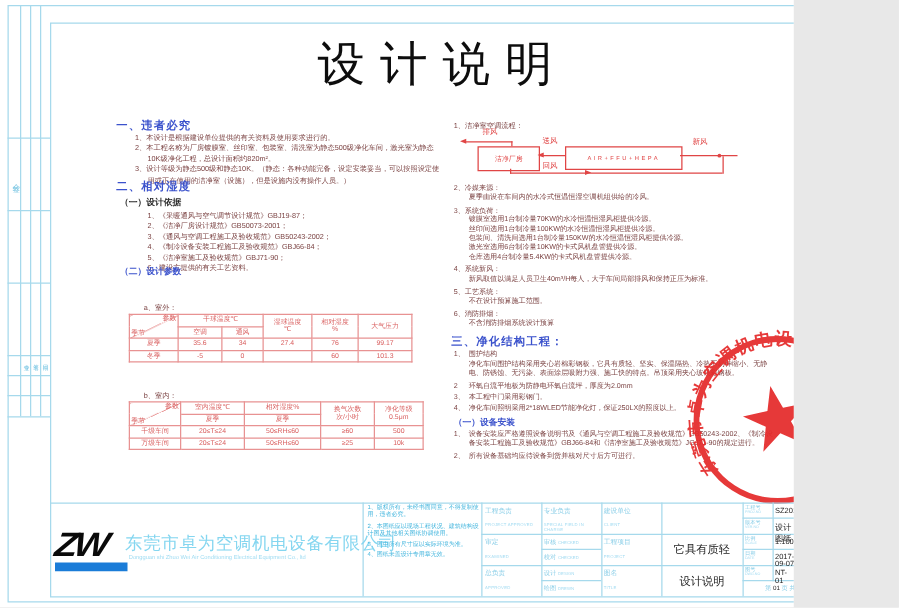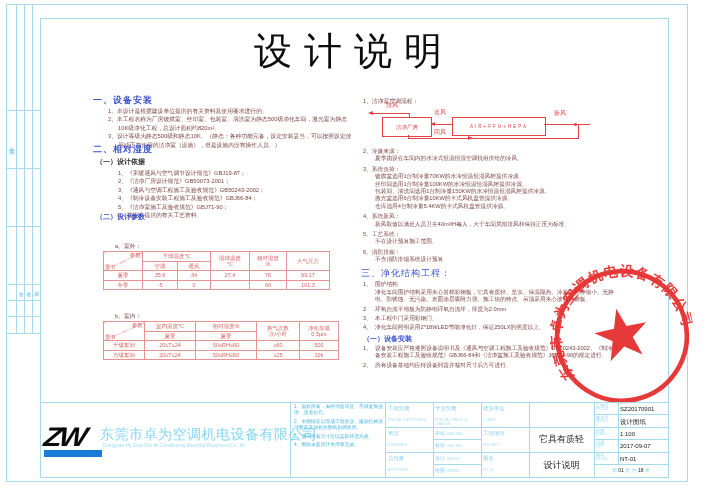--- a/index.html
+++ b/index.html
@@ -1,17 +1,17 @@
 <!DOCTYPE html>
 <html><head>
 <meta charset="utf-8">
 <style>
   html,body{margin:0;padding:0;background:#e8e8e8;}
   .sheet{
-    position:relative;width:719px;height:486px;background:#ffffff;overflow:hidden;
+    position:relative;width:635px;height:486px;background:#ffffff;overflow:hidden;
     font-family:"Liberation Sans","DejaVu Sans",sans-serif;color:#222;
   }
   
   .outer-border{position:absolute;left:6px;top:4px;width:680px;height:476px;border:1px solid #a6d9ec;}
   .inner-frame{position:absolute;left:40px;top:18px;width:627px;height:458px;border:1px solid #a6d9ec;}
   .hl,.vl{position:absolute;background:#a6d9ec;}
   .hl{height:1px;}
   .vl{width:1px;}
   
   .strip-label{position:absolute;writing-mode:vertical-rl;font-size:6px;color:#7fc8e4;letter-spacing:2px;}
@@ -33,21 +33,21 @@
   .ptable .pre{white-space:pre-line;}
   .diag{position:relative;width:34px;background:
     linear-gradient(to bottom right,transparent 49.2%,#e89292 49.2%,#e89292 51%,transparent 51%);}
   .diag .dt{position:absolute;top:0;right:1px;}
   .diag .db{position:absolute;bottom:0;left:1px;}
   
   .rflow{position:absolute;left:363px;top:148px;width:258px;font-size:5.7px;line-height:1.3;color:#7c4444;}
   .rnote{margin-bottom:3px;}
   .rnote-head{}
   .rnote-lines{padding-left:12px;white-space:pre-line;}
-  .rflow .h3{font-size:9px;font-weight:normal;color:#3b52cc;letter-spacing:1px;margin:4px 0 2px -2px;}
+  .rflow .h3{font-size:9px;font-weight:bold;color:#3b52cc;letter-spacing:1px;margin:4px 0 2px -2px;}
   .rflow .sub{font-size:7px;font-weight:bold;color:#3b52cc;margin:2px 0 2px 0;}
   .numitem{display:flex;margin-bottom:2px;}
   .numitem .n{width:12px;flex:none;}
   .numitem .t{white-space:pre-line;}
   
   .fdiag{position:absolute;left:368px;top:104px;width:230px;height:42px;color:#e04545;font-size:6px;}
   .fdiag .lbl{position:absolute;}
   .fdiag .ln{position:absolute;background:#e04545;}
   .fdiag .box{position:absolute;border:1px solid #e04545;display:flex;align-items:center;justify-content:center;}
   .arrow-l{position:absolute;width:0;height:0;border-top:2.5px solid transparent;border-bottom:2.5px solid transparent;border-right:5px solid #e04545;}
@@ -98,21 +98,21 @@
   <div class="strip-label" style="left:7px;top:142px;">会签</div>
   <div class="strip-mini">
 
   <span>专业</span>
       <span>签名</span>
       <span>日期</span>
     </div>
 
   <div class="page-title">设计说明</div>
 
-  <div class="h-blue" style="left:93px;top:94px;">一、设备安装</div>
+  <div class="h-blue" style="left:93px;top:94px;">一、违者必究</div>
   <div class="body-list" style="left:108px;top:107px;width:247px;">
 
   <div class="li">1、本设计是根据建设单位提供的有关资料及使用要求进行的。</div>
       <div class="li">2、本工程名称为厂房镀膜室、丝印室、包装室、清洗室为静态500级净化车间，激光室为静态10K级净化工程，总设计面积约820m²。</div>
       <div class="li">3、设计等级为静态500级和静态10K。（静态：各种功能完备，设定安装妥当，可以按照设定使用或正在使用的洁净室（设施），但是设施内没有操作人员。）</div>
     </div>
 
   <div class="h-blue" style="left:93px;top:143px;">二、相对湿度</div>
   <div class="sub-black" style="left:96px;top:157px;">（一）设计依据</div>
   <div class="body-list" style="left:118px;top:169px;width:235px;">

